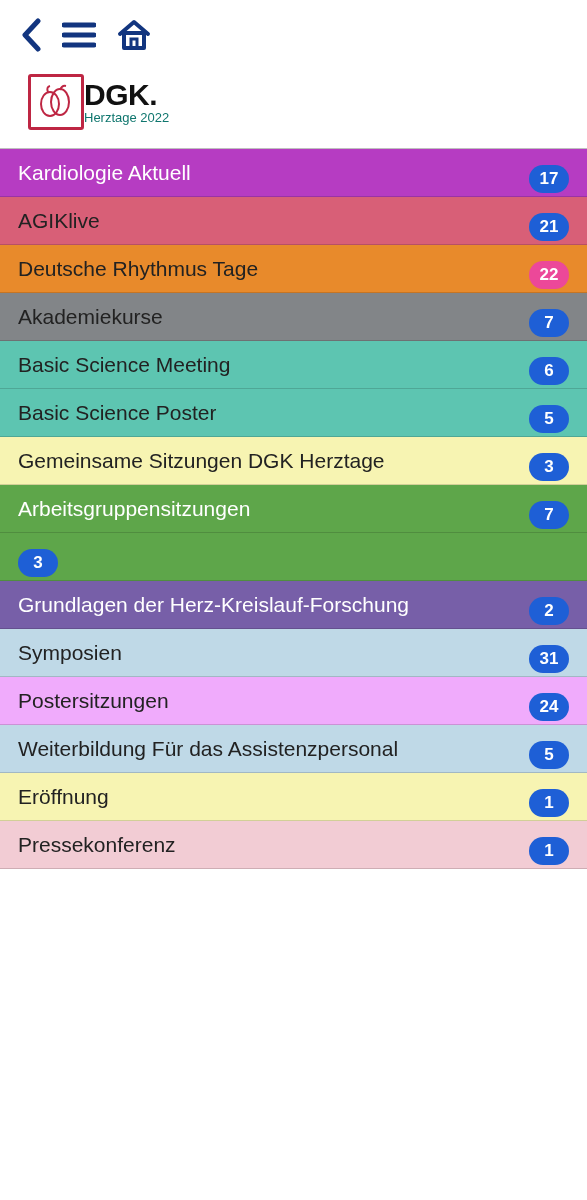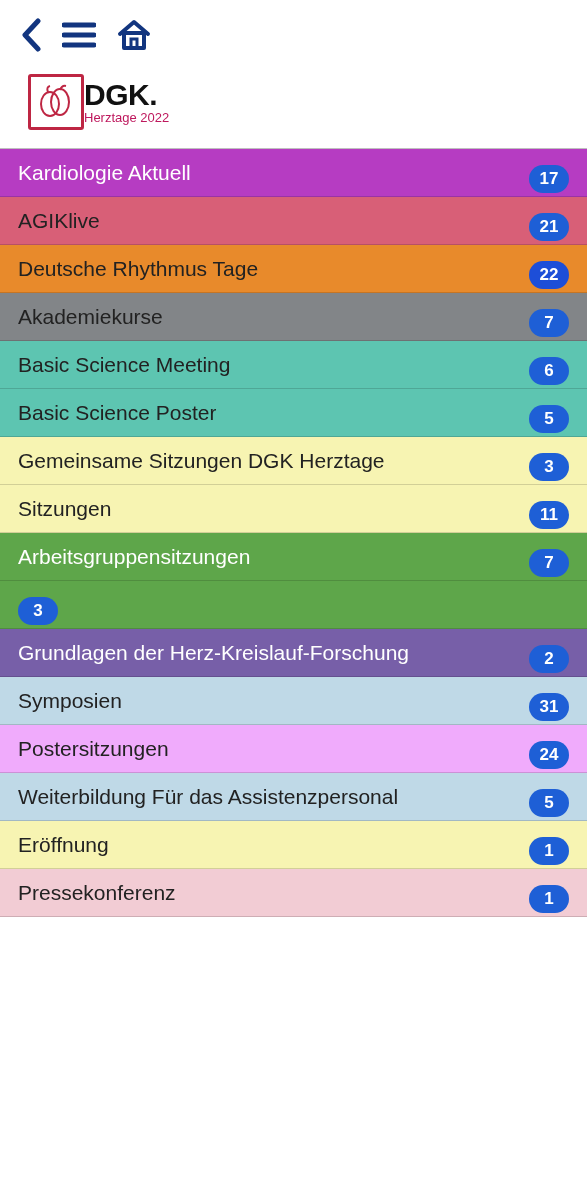--- a/index.html
+++ b/index.html
@@ -26,21 +26,21 @@
     width: 56px;
     height: 56px;
     border: 3px solid #BE2643;
     border-radius: 3px;
     display: flex;
     align-items: center;
     justify-content: center;
   }
   .logo-text { display: flex; flex-direction: column; line-height: 1.05; }
   .logo-title { font-size: 30px; font-weight: 700; color: #111; letter-spacing: -0.5px; }
-  .logo-sub { font-size: 13px; color: #be185d; }
+  .logo-sub { font-size: 13px; color: #0f766e; }
   .list { width: 100%; border-top: 1px solid rgba(0,0,0,0.25); }
   .row {
     width: 100%;
     height: 48px;
     display: flex;
     align-items: center;
     justify-content: space-between;
     padding: 0 18px 0 18px;
     font-size: 21px;
     border-bottom: 1px solid rgba(0,0,0,0.15);
@@ -107,41 +107,37 @@
     <div class="row light-text" style="background: rgb(182, 60, 194);">
       <span class="row-label">Kardiologie Aktuell</span>
       <span class="badge" style="background: rgb(30, 95, 214);">17</span>
     </div>
     <div class="row" style="background: rgb(216, 95, 119);">
       <span class="row-label">AGIKlive</span>
       <span class="badge" style="background: rgb(30, 95, 214);">21</span>
     </div>
     <div class="row" style="background: rgb(232, 138, 43);">
       <span class="row-label">Deutsche Rhythmus Tage</span>
-      <span class="badge" style="background: #1d4ed8;">22</span>
+      <span class="badge" style="background: #ec4899;">22</span>
     </div>
     <div class="row" style="background: rgb(130, 133, 136);">
       <span class="row-label">Akademiekurse</span>
       <span class="badge" style="background: rgb(30, 95, 214);">7</span>
     </div>
     <div class="row" style="background: rgb(93, 197, 177);">
       <span class="row-label">Basic Science Meeting</span>
       <span class="badge" style="background: rgb(30, 95, 214);">6</span>
     </div>
     <div class="row" style="background: rgb(93, 197, 177);">
       <span class="row-label">Basic Science Poster</span>
       <span class="badge" style="background: rgb(30, 95, 214);">5</span>
     </div>
     <div class="row" style="background: rgb(247, 244, 178);">
       <span class="row-label">Gemeinsame Sitzungen DGK Herztage</span>
       <span class="badge" style="background: rgb(30, 95, 214);">3</span>
-    </div>
-    <div class="row" style="background: rgb(247, 244, 178);">
-      <span class="row-label">Sitzungen</span>
-      <span class="badge" style="background: rgb(30, 95, 214);">11</span>
     </div>
     <div class="row light-text" style="background: rgb(94, 166, 74);">
       <span class="row-label">Arbeitsgruppensitzungen</span>
       <span class="badge" style="background: rgb(30, 95, 214);">7</span>
     </div>
     <div class="row light-text" style="background: rgb(94, 166, 74);">
       <span class="badge" style="background: rgb(30, 95, 214);">3</span>
     </div>
     <div class="row light-text" style="background: rgb(119, 95, 168);">
       <span class="row-label">Grundlagen der Herz-Kreislauf-Forschung</span>

